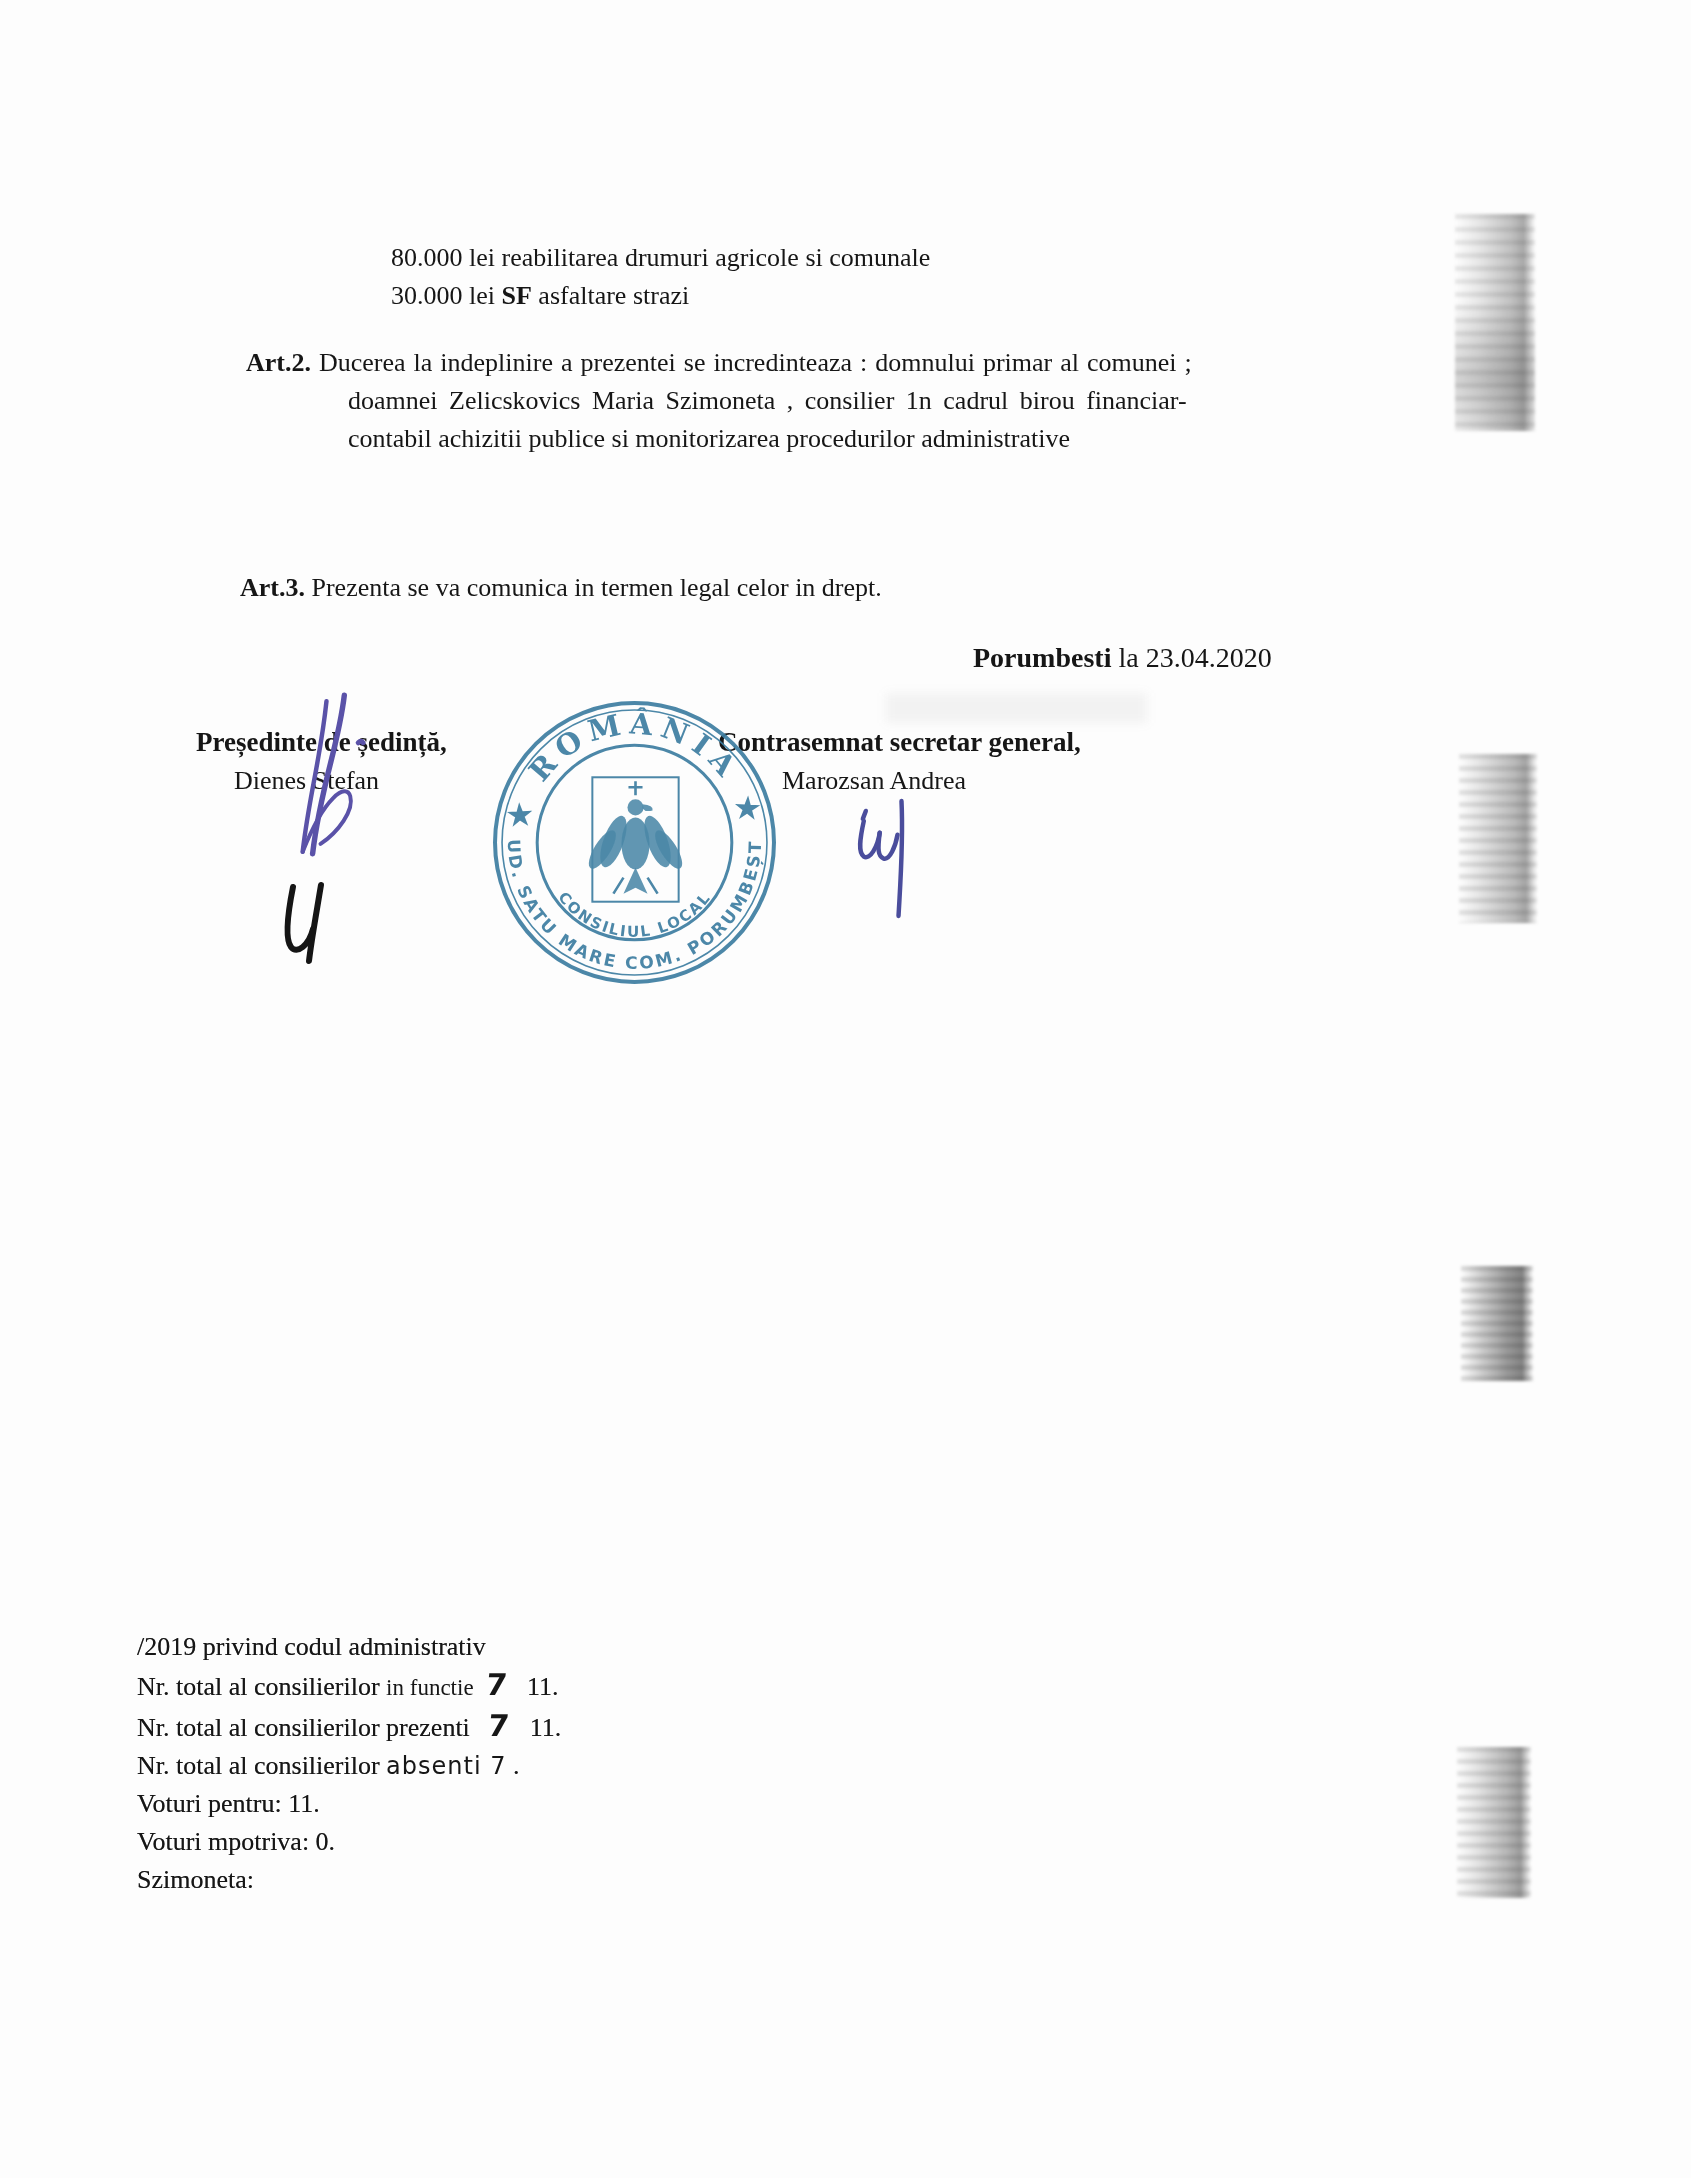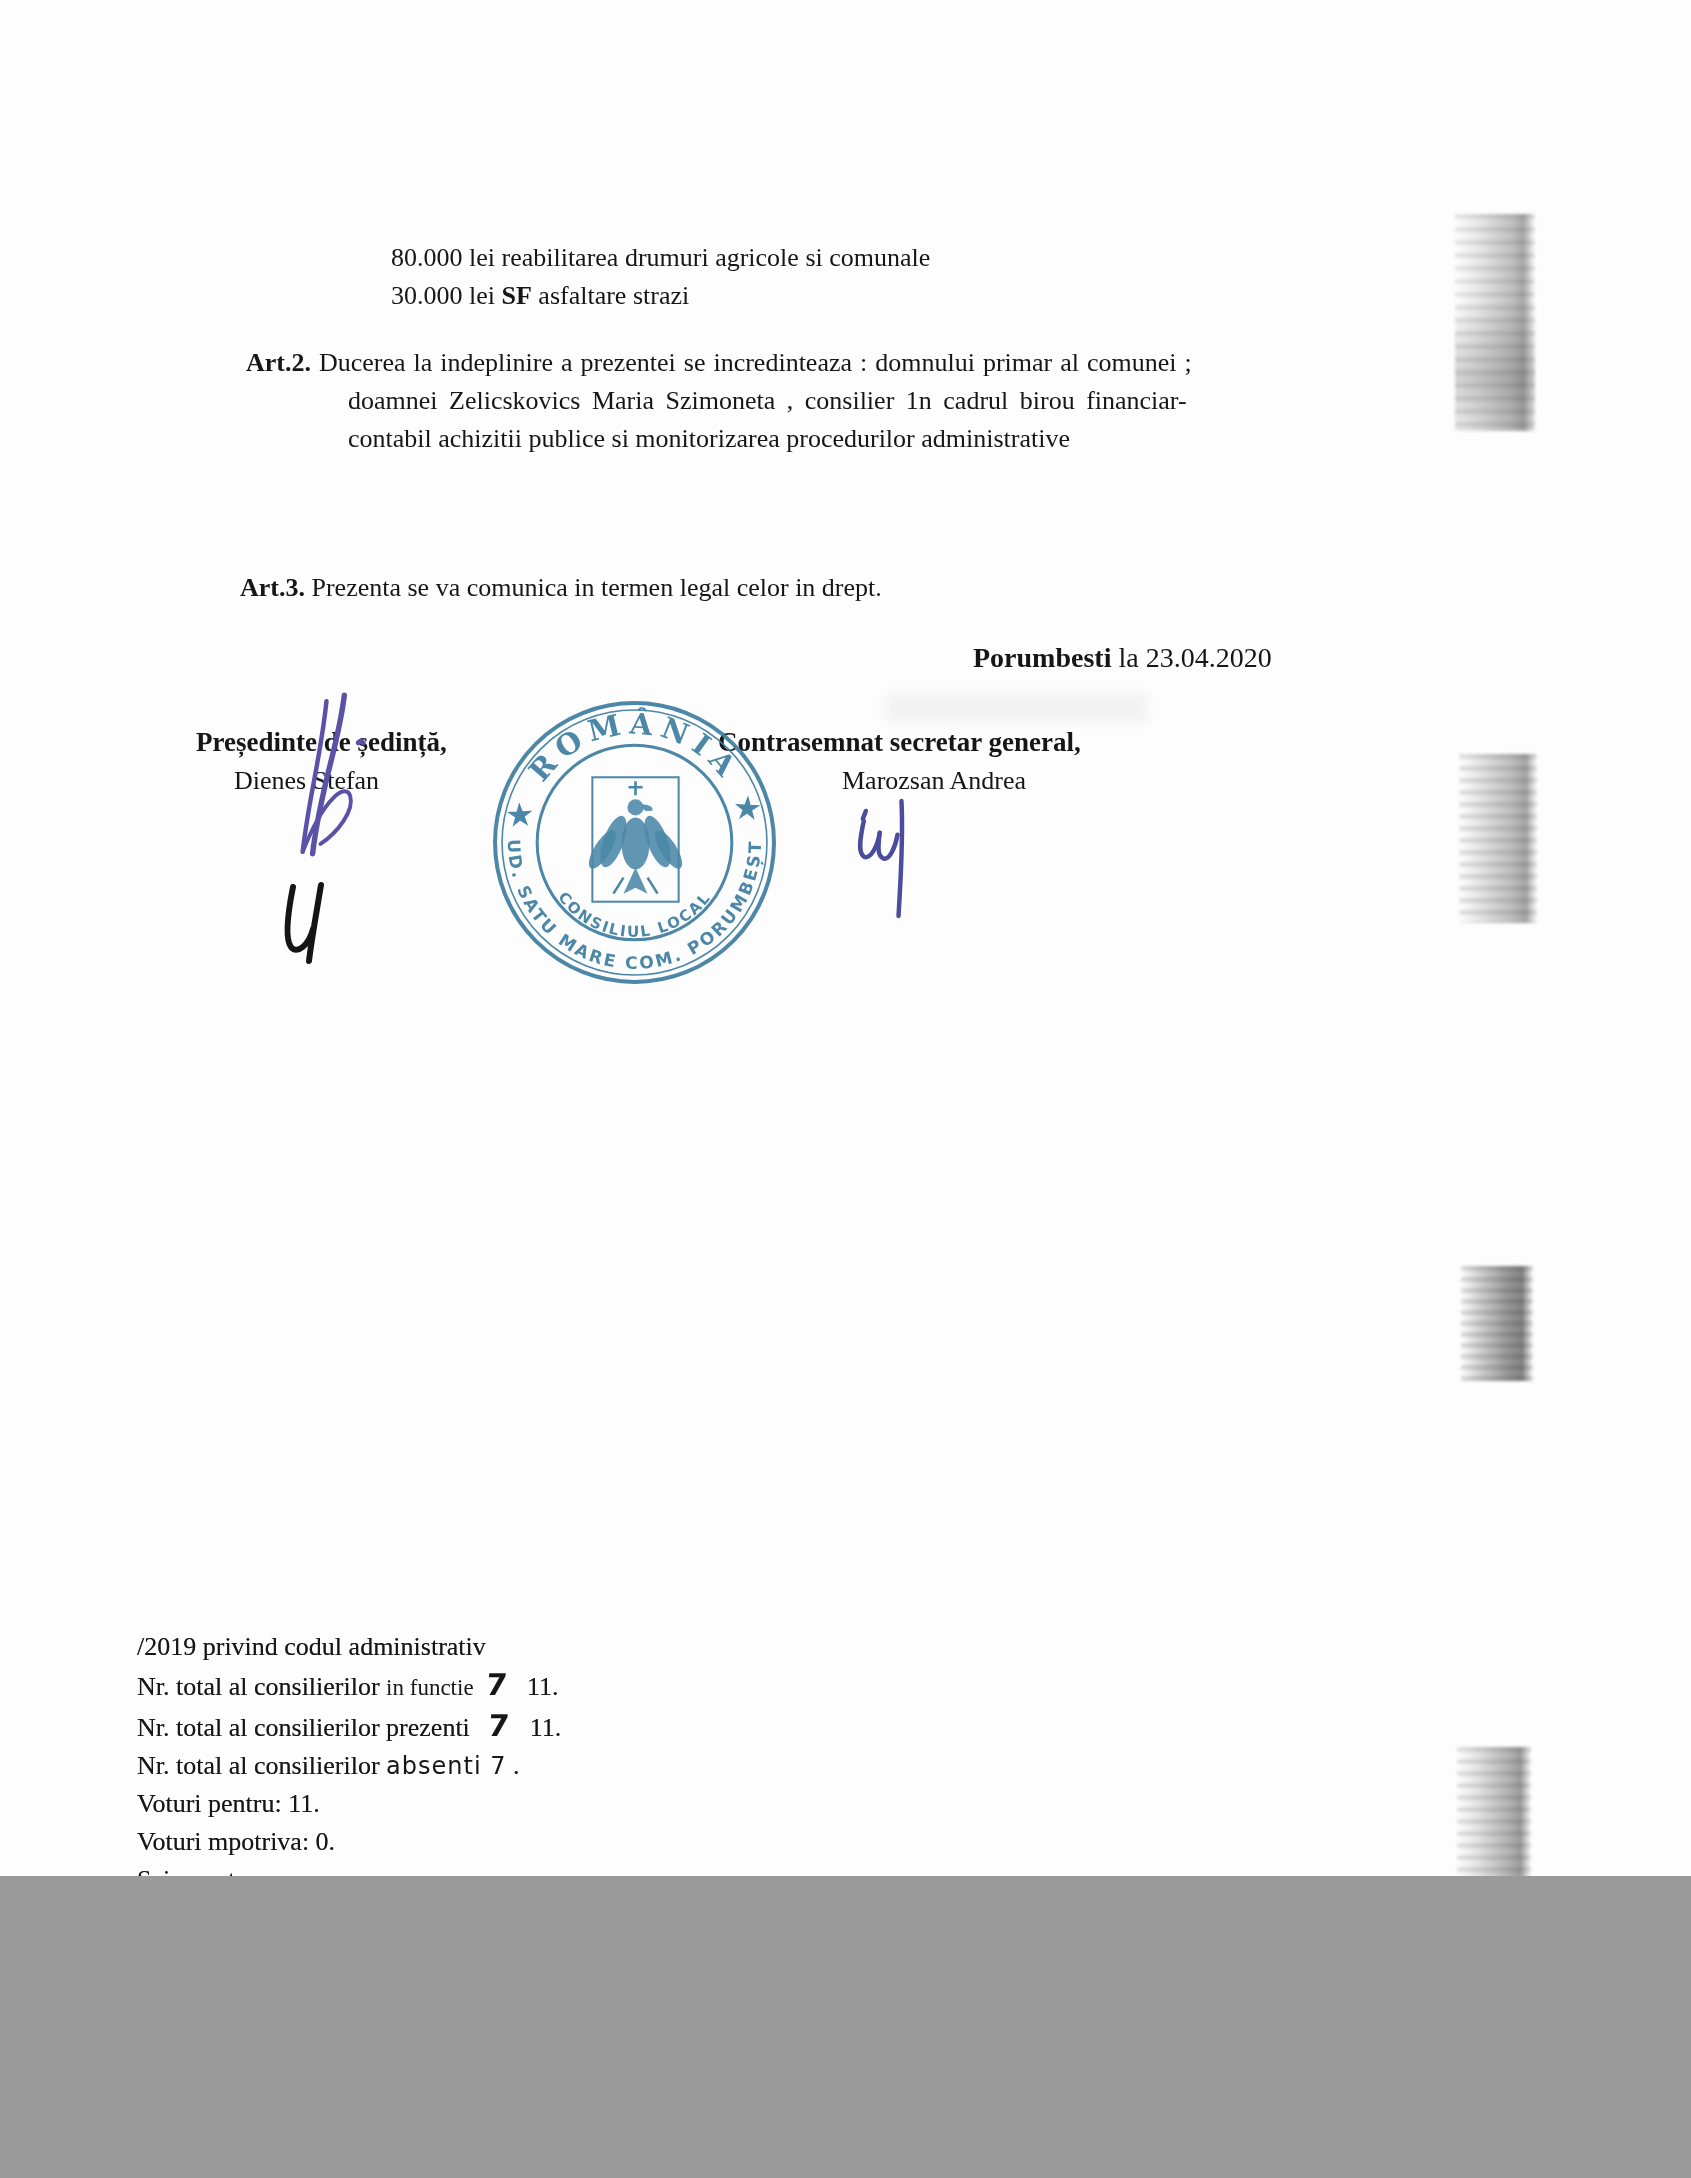--- a/index.html
+++ b/index.html
@@ -1,17 +1,17 @@
 <!DOCTYPE html>
 <html><head>
 <meta charset="utf-8">
 <style>
   html,body{margin:0;padding:0;background:#9a9a9a;}
   .page{
-    position:relative; width:1692px; height:1876px; background:#fdfdfd;
+    position:relative; width:1692px; height:2178px; background:#fdfdfd;
     font-family:"Liberation Serif","DejaVu Serif",serif; color:#161616;
     overflow:hidden; margin:0 auto;
   }
   .abs{position:absolute;}
   .t{font-size:26px; line-height:38px; white-space:nowrap;}
   .b{font-weight:bold;text-align:right;}
   .para-line{font-size:26px; line-height:38px; white-space:nowrap;}
   .indent{margin-left:102px;}
   .ws1{word-spacing:1.5px;}
   .ws3{word-spacing:5px;}
@@ -62,21 +62,21 @@
 
   <div class="abs t" style="left:240px; top:569px;"><span class="b">Art.3.</span><span> Prezenta se va comunica in termen legal celor in drept.</span></div>
 
   <div class="abs dateline" style="left:973px; top:642px;"><span class="b">Porumbesti</span><span> la 23.04.2020</span></div>
 
   <div class="tint" style="left:886px; top:693px; width:261px; height:30px;"></div>
 
   <div class="abs sigtitle" style="left:196px; top:727px;">Președinte de ședință,</div>
   <div class="abs signame" style="left:234px; top:766px;">Dienes Stefan</div>
   <div class="abs sigtitle" style="left:718px; top:727px;">Contrasemnat secretar general,</div>
-  <div class="abs signame" style="left:842px; top:766px;">Marozsan Andrea</div>
+  <div class="abs signame" style="left:782px; top:766px;">Marozsan Andrea</div>
 
   <div class="abs stamp-wrap" style="left: 489px; top: 697px; width: 291px; height: 291px; color: rgb(63, 127, 162);">
     <svg width="291" height="291" viewBox="0 0 290 290">
       <circle cx="145" cy="145" r="139" fill="none" stroke="currentColor" stroke-width="4"></circle>
       <circle cx="145" cy="145" r="132" fill="none" stroke="currentColor" stroke-width="1.6"></circle>
       <circle cx="145" cy="145" r="97" fill="none" stroke="currentColor" stroke-width="3"></circle>
       <defs>
         <path id="arcTop" d="M 37,145 A 108,108 0 1 1 253,145"></path>
         <path id="arcBottom" d="M 19,145 A 126,126 0 1 0 271,145"></path>
         <path id="arcInner" d="M 51,145 A 94,94 0 1 0 239,145"></path>

